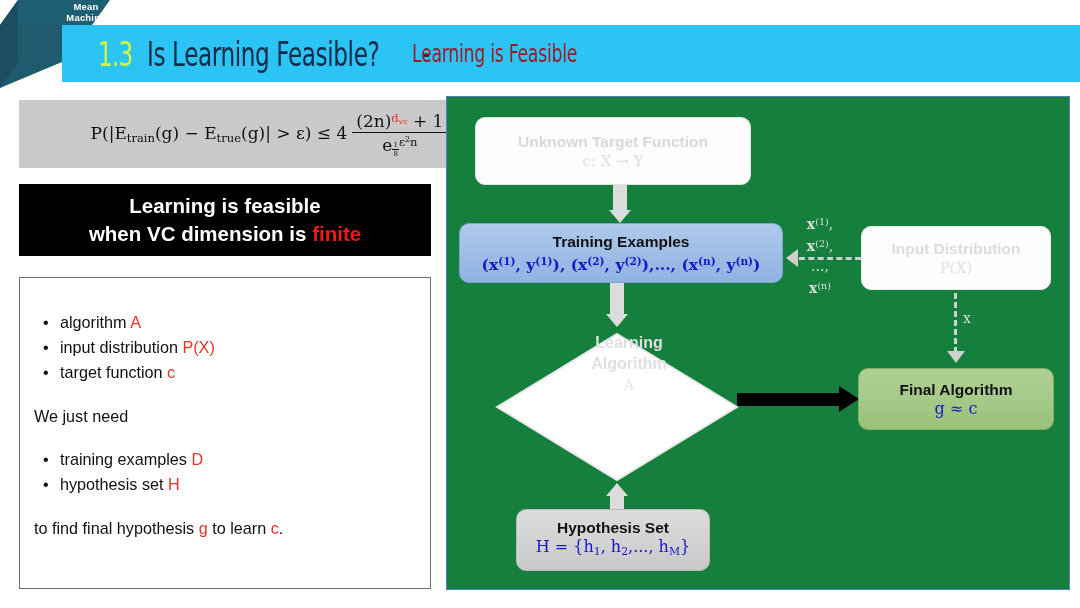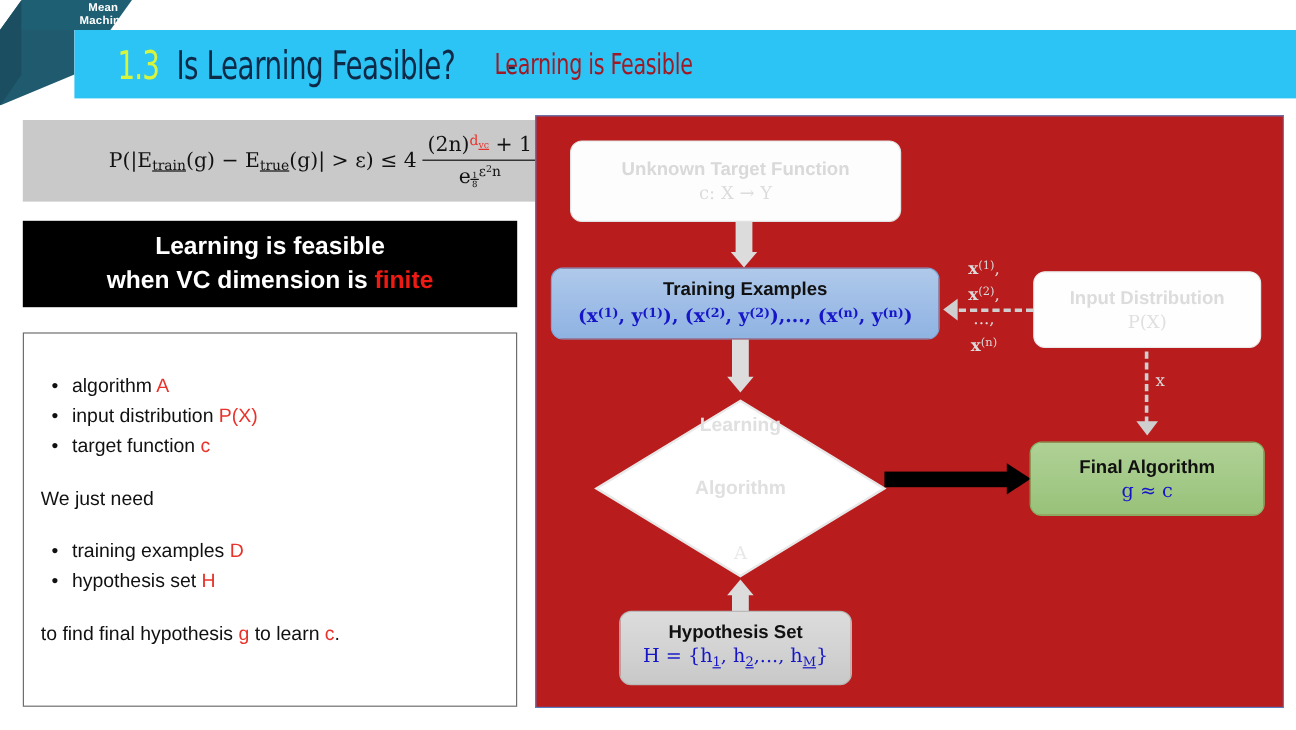--- a/index.html
+++ b/index.html
@@ -135,21 +135,21 @@
   }
   .frac .num {
     padding: 0 4px 1px 4px;
     border-bottom: 1.2px solid #111;
     font-size: 17px;
   }
   .frac .den {
     padding: 2px 4px 0 4px;
     font-size: 17px;
   }
-  sub { font-size: 0.68em; vertical-align: -0.25em; text-decoration: underline; }
+  sub { font-size: 0.68em; vertical-align: -0.25em; }
   sup { font-size: 0.68em; vertical-align: 0.45em; }
   .red { color: #E8322A; }
 
   .inline-frac {
     display: inline-flex;
     flex-direction: column;
     align-items: center;
     vertical-align: -0.15em;
     font-size: 0.62em;
     line-height: 1.05;
@@ -197,21 +197,21 @@
     padding-left: 9px;
     box-sizing: border-box;
   }
   .tb-red { color: #E8322A; }
 
   
   .diagram {
     position: absolute;
     left: 446px; top: 96px;
     width: 624px; height: 494px;
-    background: #b91c1c;
+    background: #15803d;
     border: 1.3px solid #5B7BBF;
     box-sizing: border-box;
   }
   .node {
     position: absolute;
     box-sizing: border-box;
     border-radius: 10px;
     display: flex;
     flex-direction: column;
     align-items: center;
@@ -287,26 +287,25 @@
     position: absolute;
     left: 48px; top: 235px;
     width: 244px; height: 150px;
   }
   #n-algo .dshape {
     position: absolute;
     left: 0; top: 0; width: 100%; height: 100%;
   }
   #n-algo .dlabel {
     position: absolute;
-    left: 0; top: 0; width: 100%; height: 100%;
+    left: 12px; top: 0; width: 100%; height: 100%;
     display: flex; flex-direction: column;
-    align-items: center; justify-content: center;
+    align-items: center; 
     color: #E0E0E0;
     text-align: center;
-    gap: 32px;
   }
   #n-algo .dlabel .ttl {
     font-weight: bold; font-size: 16px; line-height: 21px;
     color: #E0E0E0;
   }
   #n-algo .dlabel .sub {
     font-family: "DejaVu Serif", serif; font-size: 15px;
     color: #E8E8E8; margin-top: 2px;
   }
 

